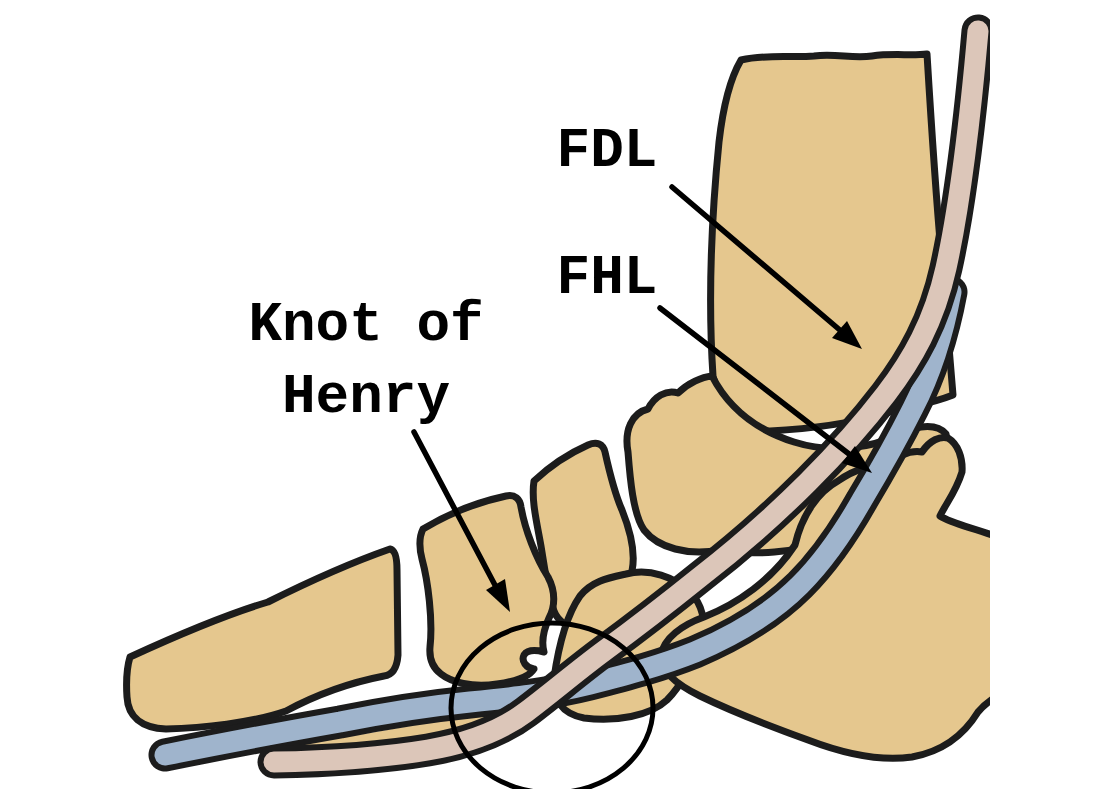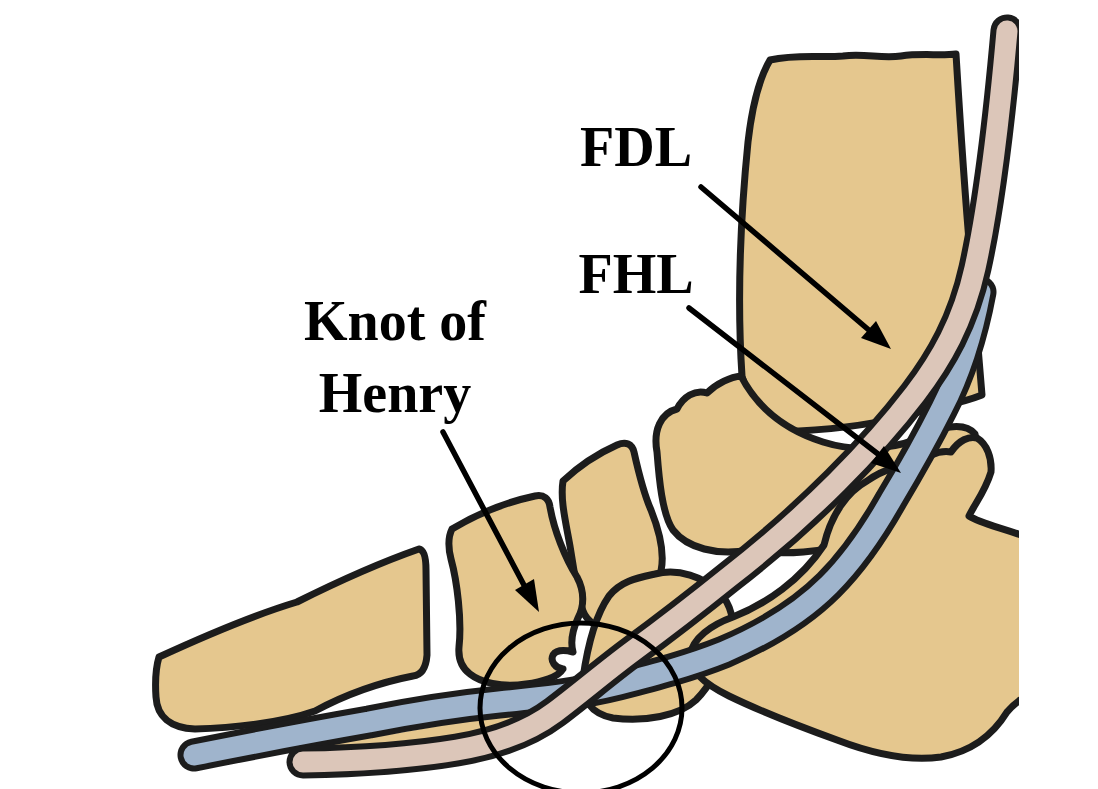--- a/index.html
+++ b/index.html
@@ -1,17 +1,17 @@
 <!DOCTYPE html>
 <html><head>
 <meta charset="utf-8">
 <style>
   html,body{margin:0;padding:0;background:#ffffff;}
   .stage{position:relative;width:990px;height:789px;background:#ffffff;overflow:hidden;
-         font-family:Liberation Serif, serif;margin-left:29px;}
+         font-family:Liberation Mono, monospace;}
   svg{display:block;width:1098px;height:789px;}
   .bone{stroke-width:7;stroke-linejoin:round;stroke-linecap:round;}
   .bone-noline{stroke:none;}
   .tendon-under{fill:none;stroke-width:33;stroke-linecap:round;stroke-linejoin:round;}
   .tendon-over{fill:none;stroke-width:21;stroke-linecap:round;stroke-linejoin:round;}
   .annot-line{stroke-width:5.5;stroke-linecap:round;fill:none;}
   .annot-circle{fill:none;stroke-width:5;}
   .label{font-weight:700;font-size:56px;text-anchor:middle;}
 </style>
 </head>

